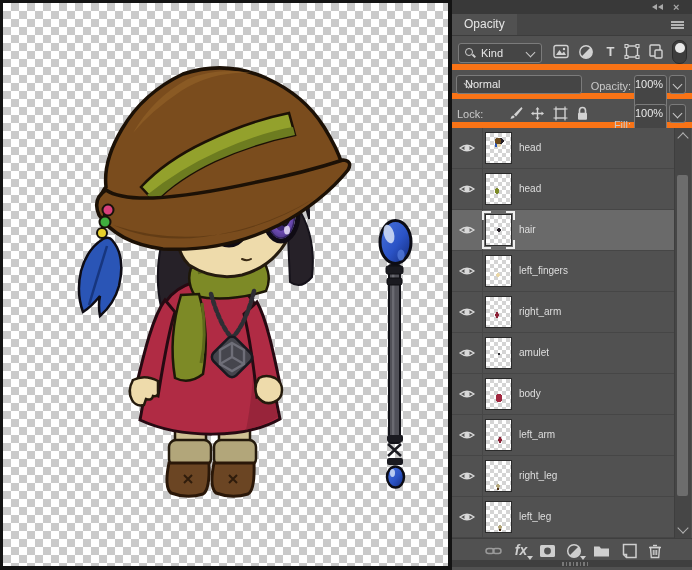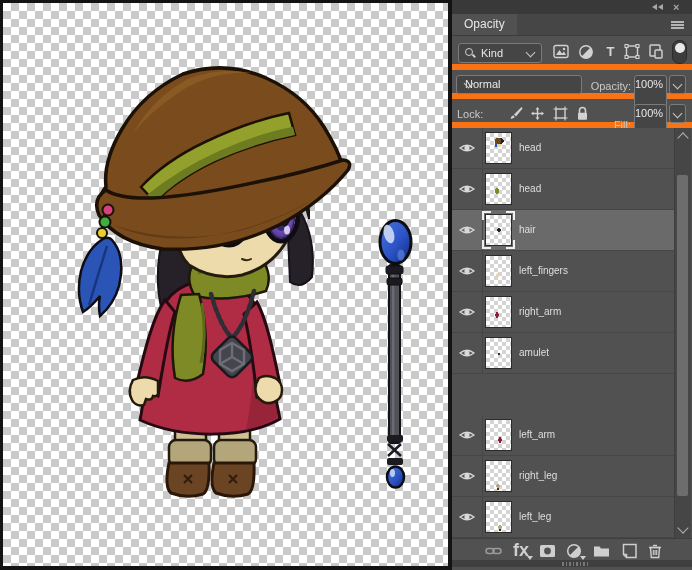--- a/index.html
+++ b/index.html
@@ -84,21 +84,21 @@
   
   .vscroll{position:absolute;left:222px;top:0;width:16px;height:410px;background:#464646;border-left:1px solid #3e3e3e;}
   .sb-arrow{position:absolute;left:4px;width:7px;height:7px;border-right:1.6px solid #b0b0b0;border-bottom:1.6px solid #b0b0b0;}
   .sb-up{top:6px;transform:rotate(-135deg);}
   .sb-down{bottom:6px;transform:rotate(45deg);}
   .sb-thumb{position:absolute;left:2px;top:47px;width:11px;height:321px;background:#6d6d6d;border-radius:2px;}
   
   .footer{position:absolute;left:0;top:538px;width:240px;height:22px;background:#515151;border-top:1px solid #3f3f3f;}
   .fbtn{position:absolute;top:2px;width:22px;height:18px;text-align:center;}
   .fbtn svg{display:inline-block;vertical-align:middle;}
-  .fx{font-size:18px;font-weight:bold;color:#cfcfcf;line-height:18px;}
+  .fx{font-size:14px;font-style:italic;font-weight:bold;color:#cfcfcf;line-height:18px;}
   .mini-carat{position:absolute;width:0;height:0;border-left:3px solid transparent;border-right:3px solid transparent;border-top:4px solid #cfcfcf;right:-1px;bottom:-1px;}
   .bstrip{position:absolute;left:0;top:560px;width:240px;height:7px;background:#3f3f3f;}
   .grip{position:absolute;left:110px;top:2px;width:26px;height:4px;background:repeating-linear-gradient(90deg,#787878 0 1.5px,transparent 1.5px 3.5px);}
 </style>
 </head>
 <body>
 
 <div class="canvas">
   <svg width="445" height="563" viewBox="0 0 445 563">
     <defs>
@@ -374,20 +374,30 @@
       <div class="eyecell">
           <svg width="16" height="12" viewBox="0 0 16 12">
             <path d="M1 6 Q8 0.5 15 6 Q8 11.5 1 6 Z" fill="none" stroke="#d8d8d8" stroke-width="1.3"></path>
             <circle cx="8" cy="6" r="2.6" fill="#d8d8d8"></circle>
           </svg>
         </div>
       <div class="thumb t-amulet"></div>
       <div class="lname">amulet</div>
     </div>
 
+    <div class="lrow" style="top:246px">
+      <div class="eyecell">
+          <svg width="16" height="12" viewBox="0 0 16 12">
+            <path d="M1 6 Q8 0.5 15 6 Q8 11.5 1 6 Z" fill="none" stroke="#d8d8d8" stroke-width="1.3"></path>
+            <circle cx="8" cy="6" r="2.6" fill="#d8d8d8"></circle>
+          </svg>
+        </div>
+      <div class="thumb t-body"></div>
+      <div class="lname">body</div>
+    </div>
 
     <div class="lrow" style="top:287px">
       <div class="eyecell">
           <svg width="16" height="12" viewBox="0 0 16 12">
             <path d="M1 6 Q8 0.5 15 6 Q8 11.5 1 6 Z" fill="none" stroke="#d8d8d8" stroke-width="1.3"></path>
             <circle cx="8" cy="6" r="2.6" fill="#d8d8d8"></circle>
           </svg>
         </div>
       <div class="thumb t-larm"></div>
       <div class="lname">left_arm</div>

